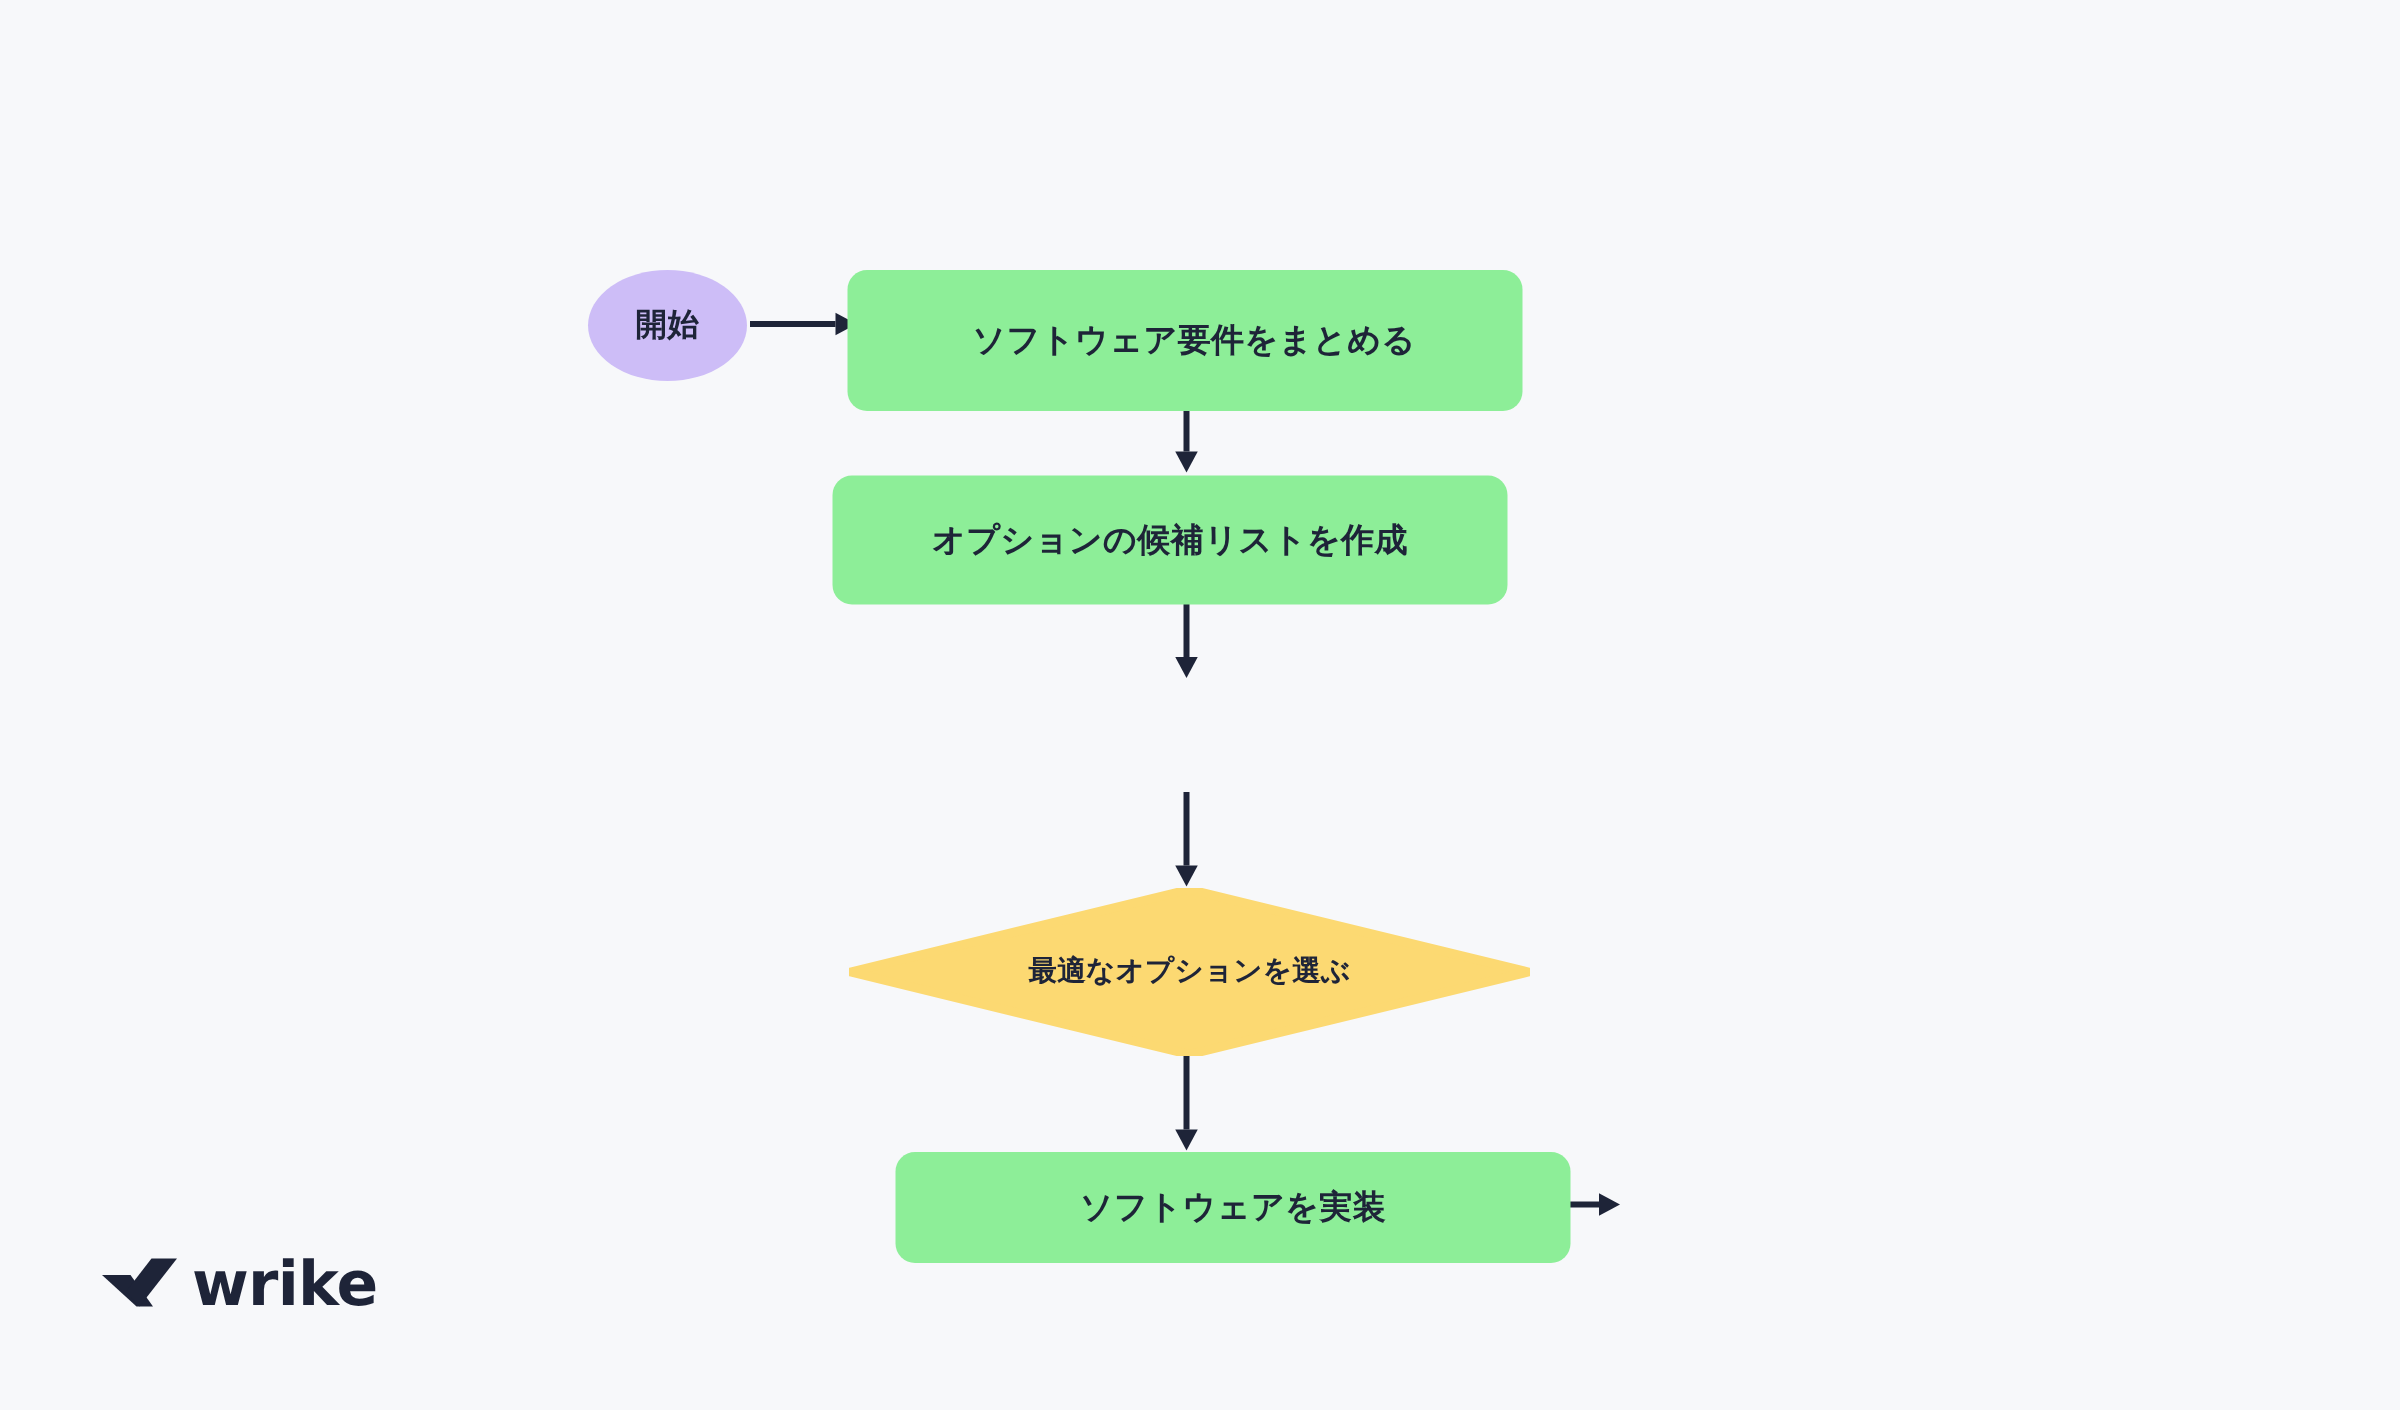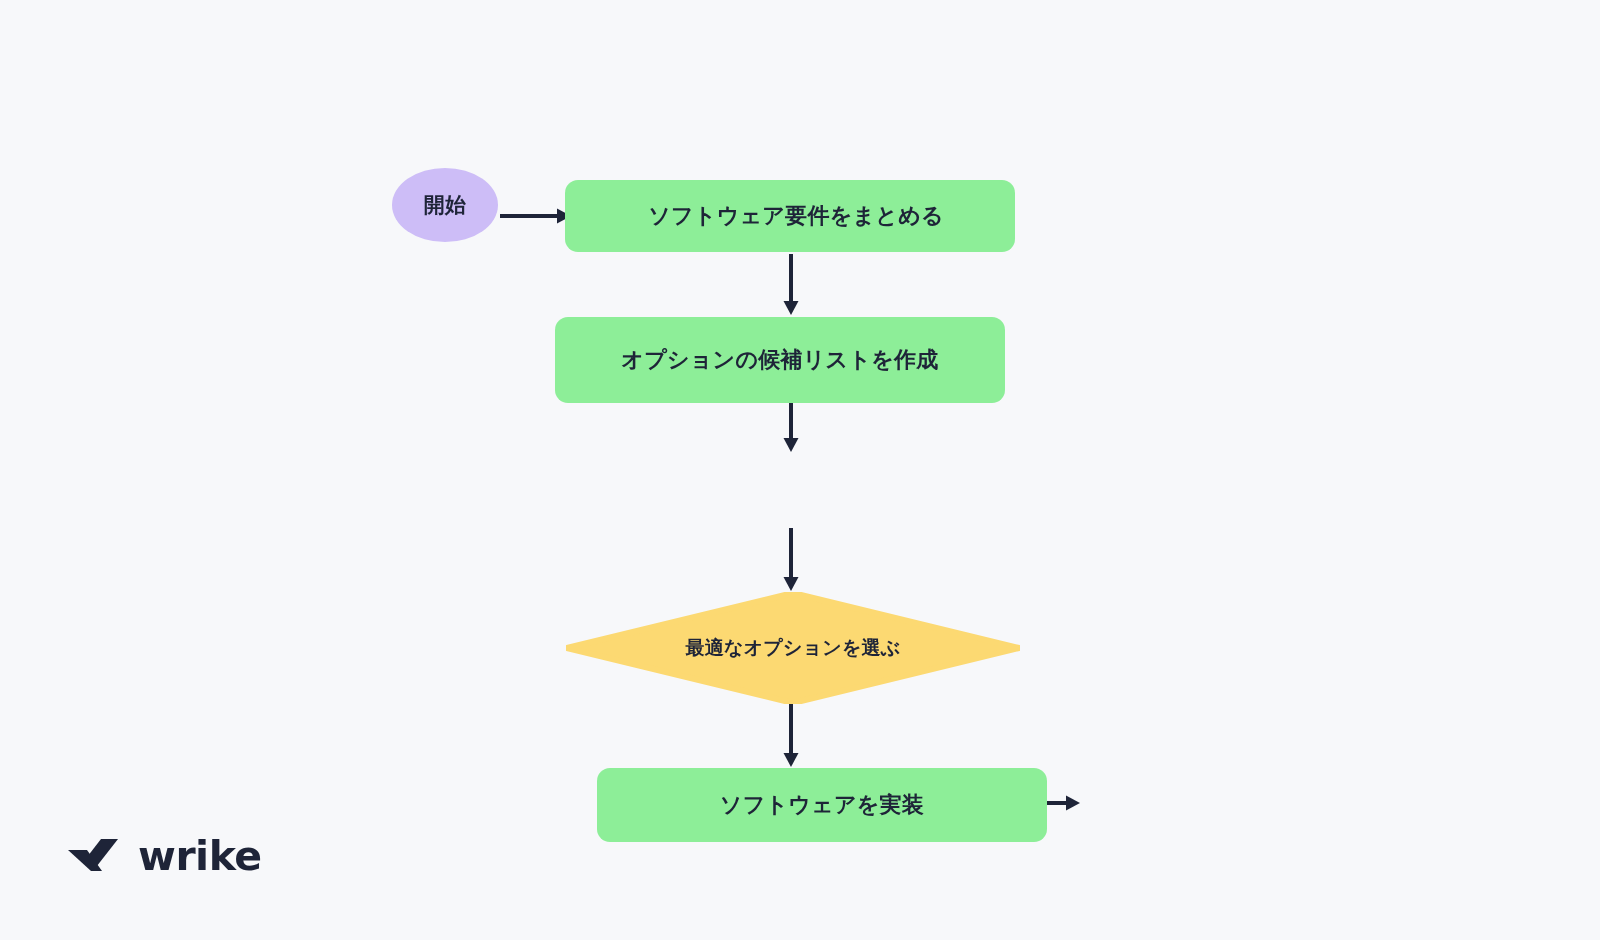--- a/index.html
+++ b/index.html
@@ -90,21 +90,21 @@
     overflow: visible;
   }
 
   
   .brand-logo {
     position: absolute;
     left: 68px;
     top: 836px;
     display: flex;
     align-items: center;
-    gap: 14px;
+    gap: 4px;
   }
   .brand-logo .logo-mark {
     display: block;
   }
   .brand-logo .logo-wordmark {
     font-size: 41px;
     font-weight: 700;
     color: #1E2438;
     letter-spacing: -0.5px;
     line-height: 1;
@@ -152,25 +152,25 @@
     </svg>
   </div>
 
   <div class="connector" style="left:1015px; top:790px; width:70px; height:26px;">
     <svg width="70" height="26" viewBox="0 0 70 26">
       <line x1="0" y1="13" x2="51" y2="13" stroke="#1E2438" stroke-width="4"></line>
       <polygon points="51,5.5 65,13 51,20.5" fill="#1E2438"></polygon>
     </svg>
   </div>
 
-  <div class="node node-terminal" style="left:392px; top:168px; width:106px; height:74px;">
+  <div class="node node-terminal" style="left:392px; top:180px; width:106px; height:74px;">
     <span>開始</span>
   </div>
 
-  <div class="node node-process" style="left:565px; top:180px; width:450px; height:72px;padding-left:12px;">
+  <div class="node node-process" style="left:565px; top:180px; width:450px; height:94px;padding-left:12px;">
     <span>ソフトウェア要件をまとめる</span>
   </div>
 
   <div class="node node-process" style="left:555px; top:317px; width:450px; height:86px;">
     <span>オプションの候補リストを作成</span>
   </div>
 
 
   <div class="node node-decision" style="left:566px; top:592px; width:454px; height:112px;">
     <svg class="diamond-shape" viewBox="0 0 454 112" preserveAspectRatio="none">

